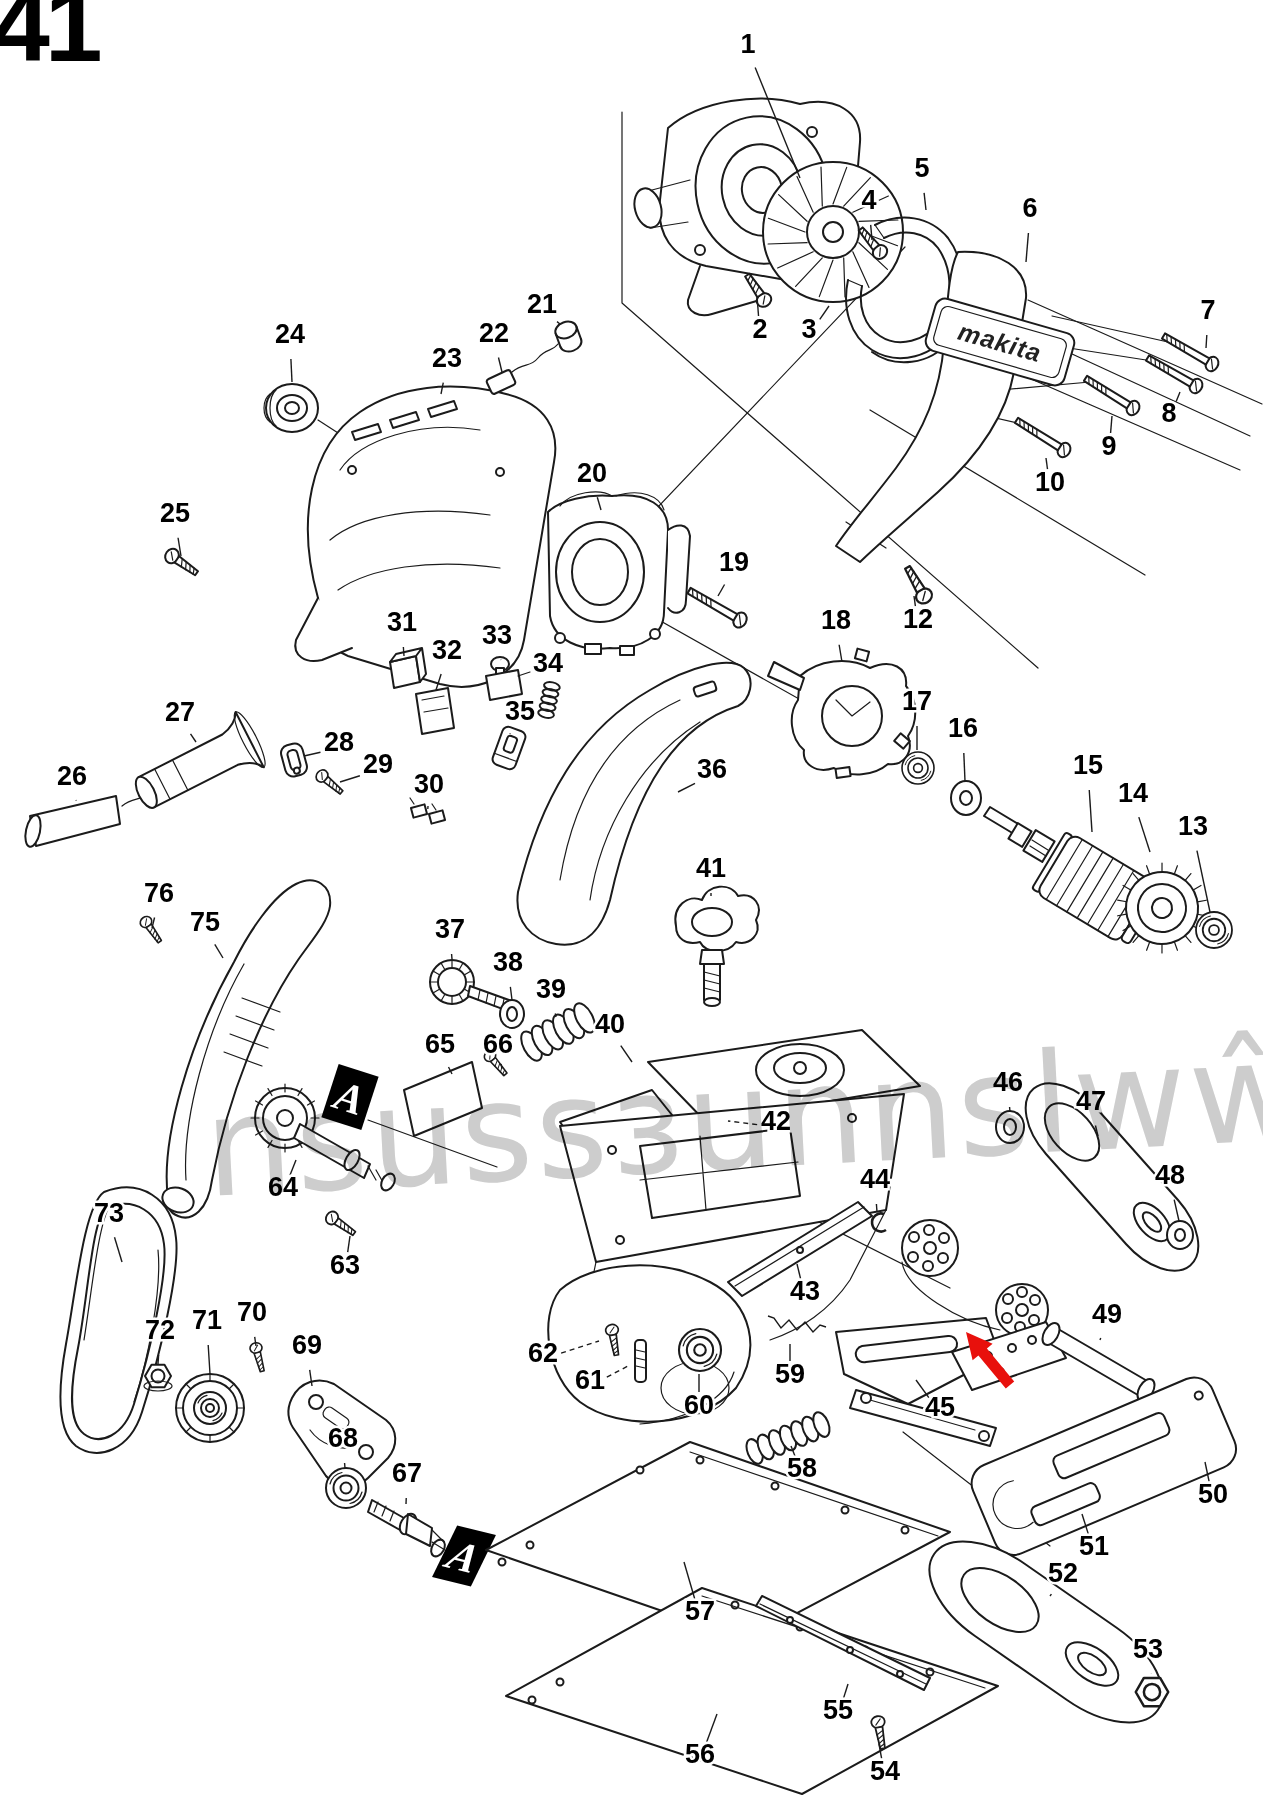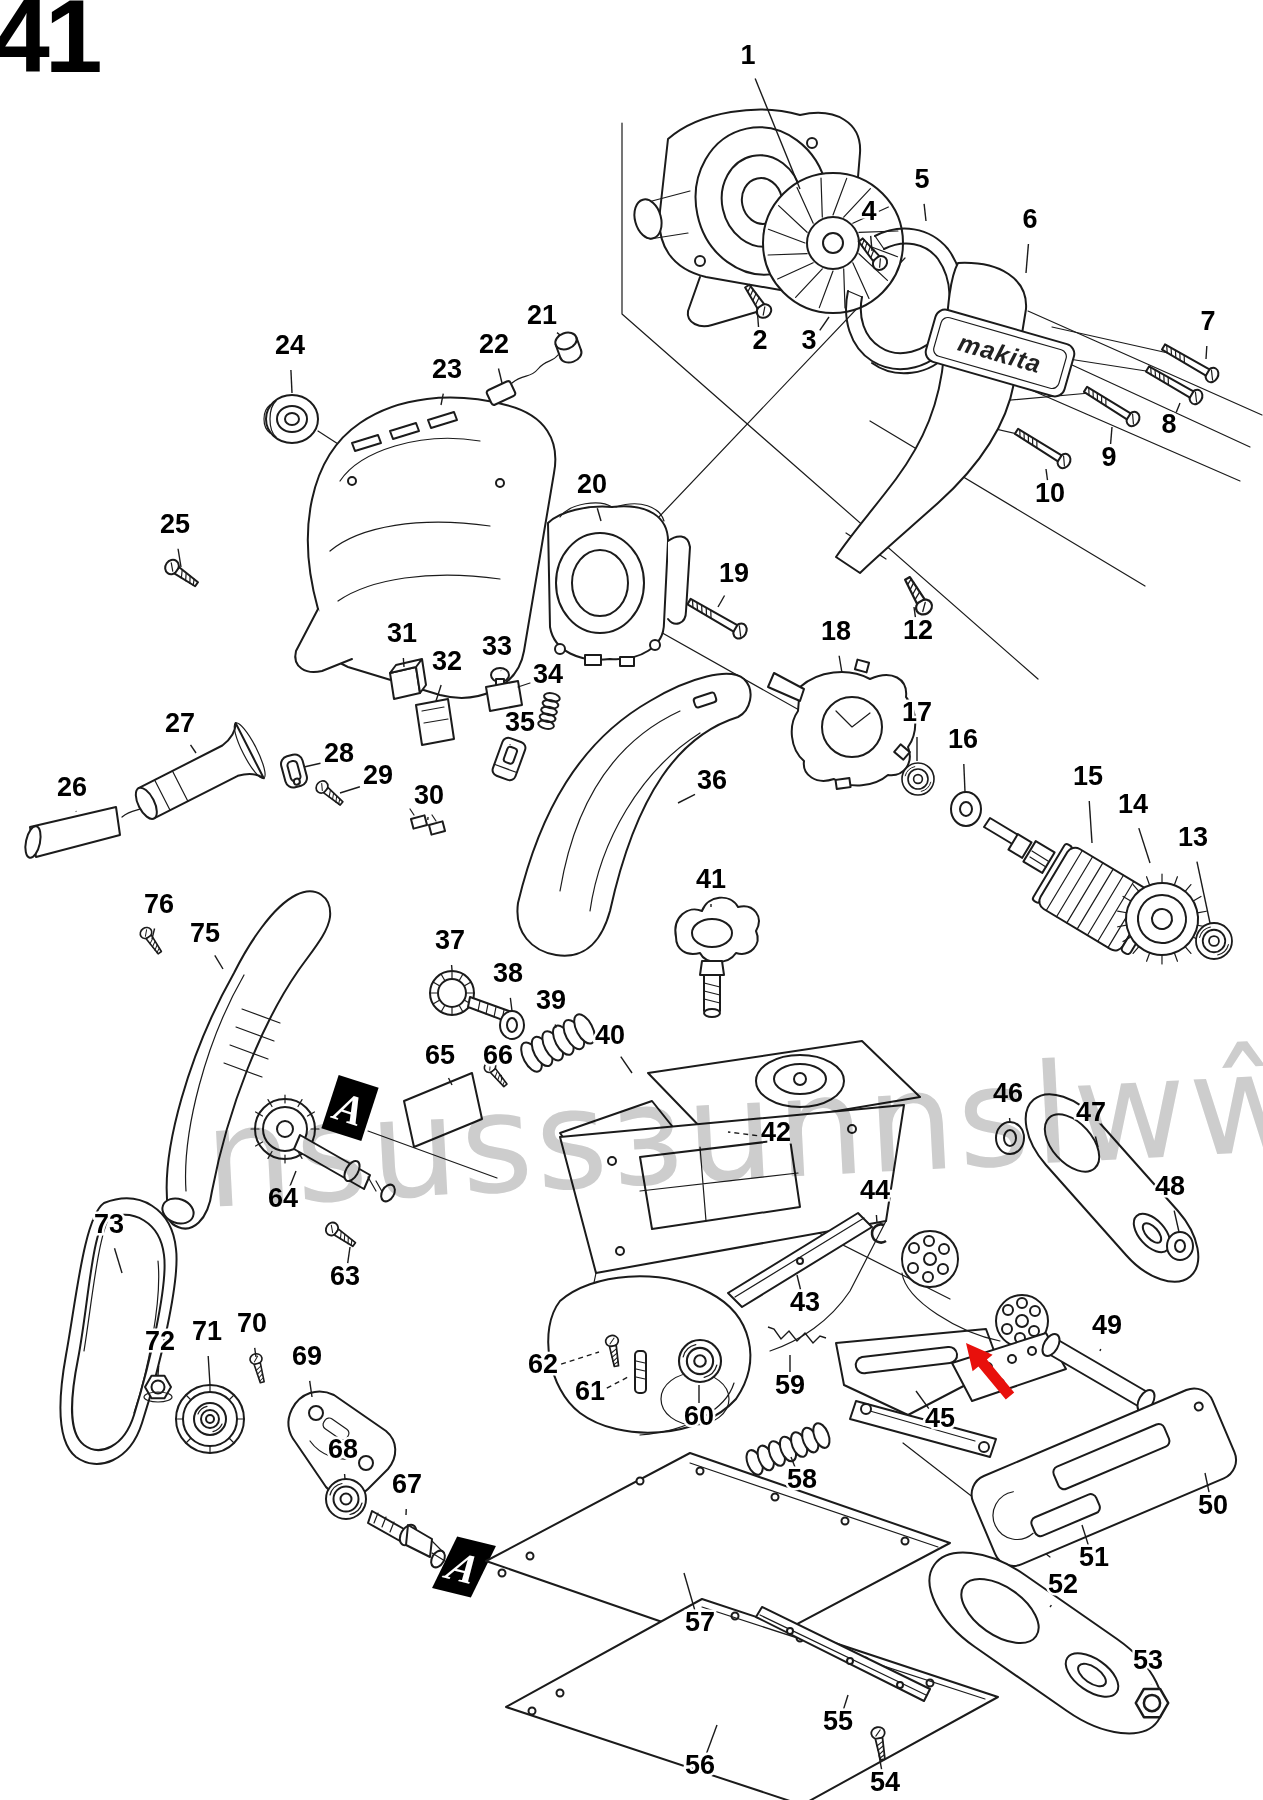--- a/index.html
+++ b/index.html
@@ -1,18 +1,18 @@
 <!DOCTYPE html>
 <html><head>
 <meta charset="utf-8">
 <style>
   html,body{margin:0;padding:0;background:#fff;}
   body{width:1263px;height:1800px;position:relative;overflow:hidden;
        font-family:"Liberation Sans",sans-serif;}
-  .stage{position:absolute;left:0;top:0;width:1263px;height:1565px;margin-top:11px;}
+  .stage{position:absolute;left:0;top:0;width:1263px;height:1565px;}
   .page-num{position:absolute;left:-8px;top:-34px;font-size:104px;font-weight:800;
             letter-spacing:-5px;color:#000;z-index:5;}
   .watermark{position:absolute;left:205px;top:1068px;z-index:4;
              font-family:"DejaVu Sans",sans-serif;
              font-size:138px;font-weight:400;letter-spacing:3px;white-space:nowrap;
              color:#cdcdcd;mix-blend-mode:multiply;transform:rotate(-3deg);
              transform-origin:left center;pointer-events:none;}
   svg{position:absolute;left:0;top:0;z-index:2;}
   .p{fill:#fff;stroke:#1b1b1b;stroke-width:2;stroke-linejoin:round;stroke-linecap:round;}
   .o{fill:none;stroke:#1b1b1b;stroke-width:2;stroke-linejoin:round;stroke-linecap:round;}

